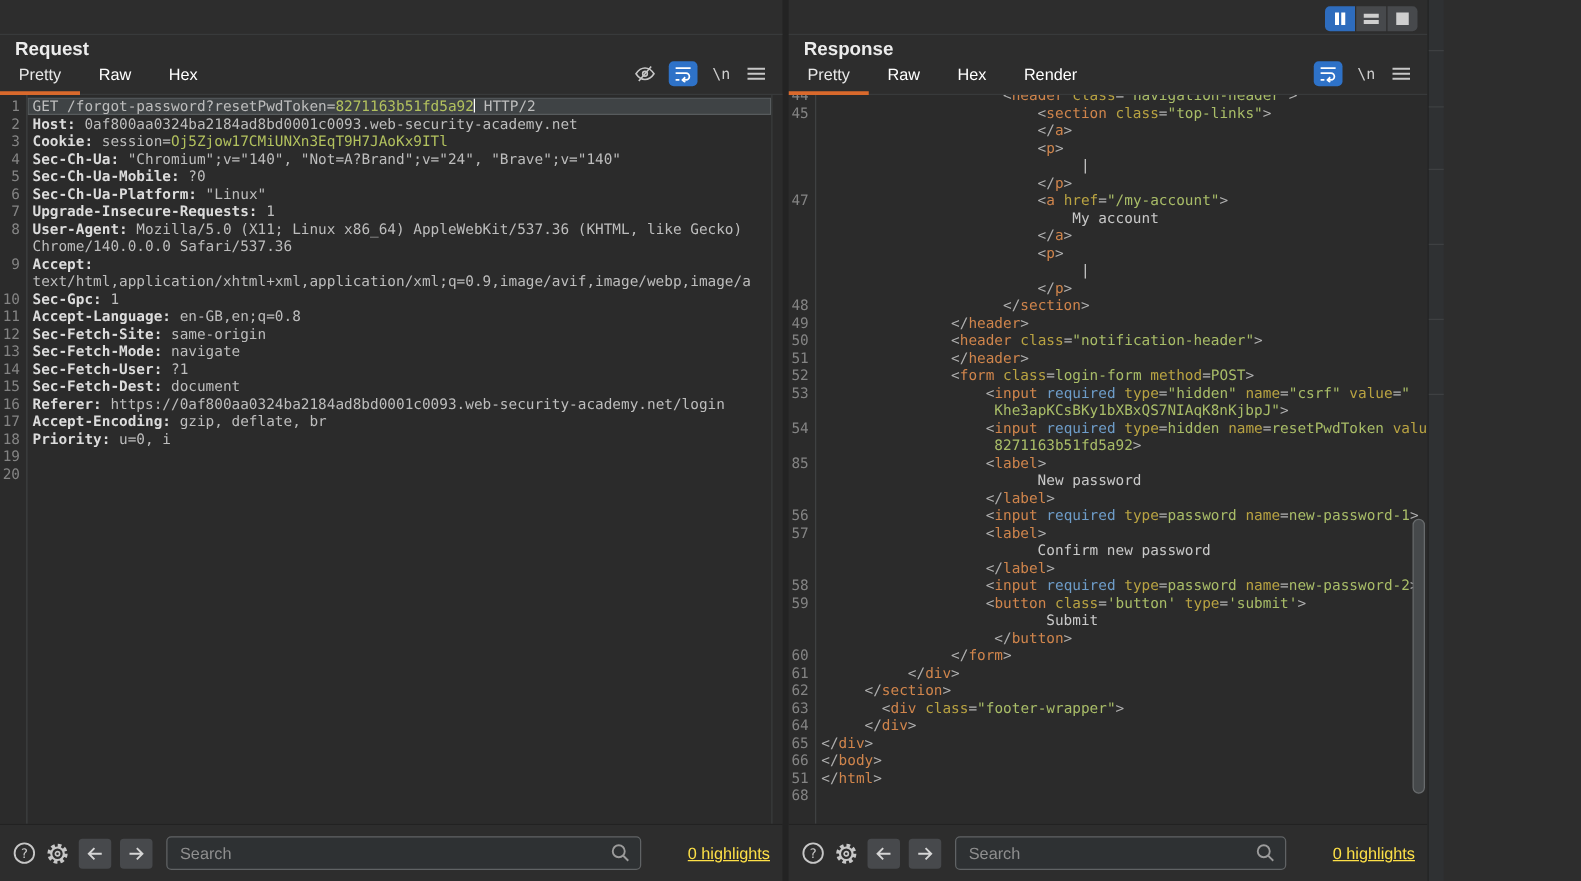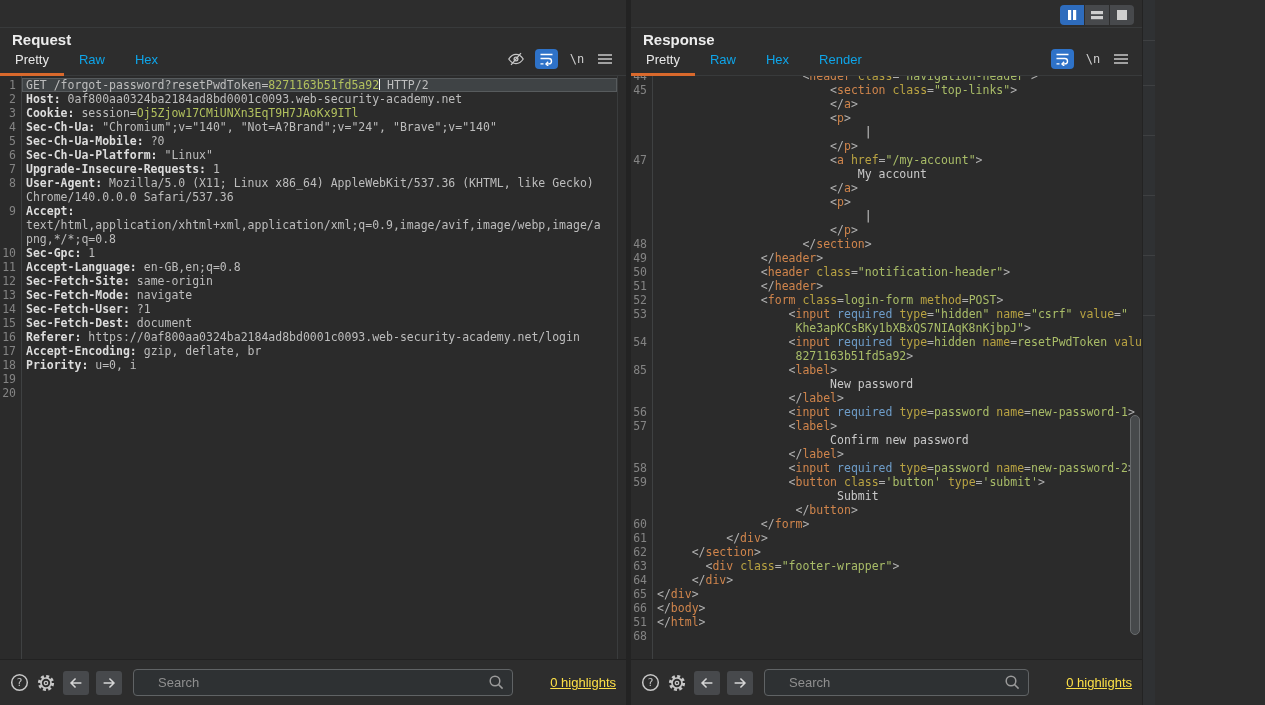--- a/index.html
+++ b/index.html
@@ -16,21 +16,21 @@
   .topbar { height:28px; flex:none; border-bottom:1px solid #383a3b; position:relative; }
   .layout-group { position:absolute; top:5px; right:8px; display:flex; gap:1px; }
   .layout-seg { width:24px; height:20px; background:#47494c; display:flex; align-items:center; justify-content:center; }
   .layout-seg:first-child { border-radius:4px 0 0 4px; }
   .layout-seg:last-child { border-radius:0 4px 4px 0; }
   .layout-seg.active { background:#2e6cbd; }
 
   .panel-head { height:48px; flex:none; position:relative; border-bottom:1px solid #383a3b; }
   .panel-title { position:absolute; left:12px; top:3px; font-size:15px; font-weight:bold; color:#ececec; }
   .tabs { position:absolute; left:0; bottom:-1px; display:flex; }
-  .tab { font-size:13px; color:#0ea5e9; padding:0 15px; height:27px; line-height:22px; position:relative; }
+  .tab { font-size:13px; color:#ffffff; padding:0 15px; height:27px; line-height:22px; position:relative; }
   .tab.active { color:#e8e8e8; }
   .tab.active::after { content:""; position:absolute; left:0; right:0; bottom:0; height:3px; background:#d9692c; }
   .toolbar { position:absolute; right:12px; bottom:6px; display:flex; align-items:center; gap:10px; }
   .icon-btn { display:flex; align-items:center; justify-content:center; height:20px; min-width:18px; }
   .icon-btn.accent { background:#2e72c8; border-radius:4px; width:23px; }
   .nl-label { font-family:"DejaVu Sans Mono", monospace; font-size:12px; color:#cfcfcf; }
 
   .editor { flex:1; overflow:hidden; background:#2b2b2b; position:relative;
             font-family:"DejaVu Sans Mono", monospace; font-size:11.5px; line-height:14px; }
   .editor::before { content:""; position:absolute; left:21px; top:0; bottom:0; width:1px; background:#3f4142; }
@@ -57,21 +57,21 @@
   .scroll-thumb { position:absolute; width:10px; right:2px; border-radius:5px;
                   background:#46494b; border:1px solid #686b6d; }
 
   .searchbar { height:46px; flex:none; border-top:1px solid #222222; display:flex;
                align-items:center; padding:0 10px; gap:7px; background:#2d2d2d; }
   .sb-icon { flex:none; display:flex; align-items:center; justify-content:center; }
   .nav-btn { flex:none; width:26px; height:24px; background:#47494c; border-radius:3px;
              display:flex; align-items:center; justify-content:center; }
   .search-wrap { flex:1; position:relative; height:27px; margin:0 4px; }
   .search-input { width:100%; height:100%; background:#2e3133; border:1px solid #606365;
-                  border-radius:4px; color:#c0c0c0; font-size:13px; padding:0 32px 0 24px;
+                  border-radius:4px; color:#c0c0c0; font-size:13px; padding:0 32px 0 10px;
                   outline:none; font-family:"Liberation Sans", sans-serif; }
   .search-input::placeholder { color:#8f8f8f; }
   .mag { position:absolute; right:8px; top:5px; }
   .highlights { flex:none; width:92px; text-align:right; color:#fde047; font-size:13px;text-decoration:underline; }
 </style>
 </head>
 <body>
 
 <div class="app">
 
@@ -148,24 +148,20 @@
           </div>
           <div class="row">
             <div class="ln">9</div>
             <div class="code"><span class="s-h">Accept:</span></div>
           </div>
           <div class="row">
             <div class="ln"></div>
             <div class="code"><span class="s-p">text/html,application/xhtml+xml,application/xml;q=0.9,image/avif,image/webp,image/a</span></div>
           </div>
           <div class="row">
-            <div class="ln"></div>
-            <div class="code"><span class="s-p">png,*/*;q=0.8</span></div>
-          </div>
-          <div class="row">
             <div class="ln">10</div>
             <div class="code"><span class="s-h">Sec-Gpc:</span><span class="s-p"> 1</span></div>
           </div>
           <div class="row">
             <div class="ln">11</div>
             <div class="code"><span class="s-h">Accept-Language:</span><span class="s-p"> en-GB,en;q=0.8</span></div>
           </div>
           <div class="row">
             <div class="ln">12</div>
             <div class="code"><span class="s-h">Sec-Fetch-Site:</span><span class="s-p"> same-origin</span></div>

